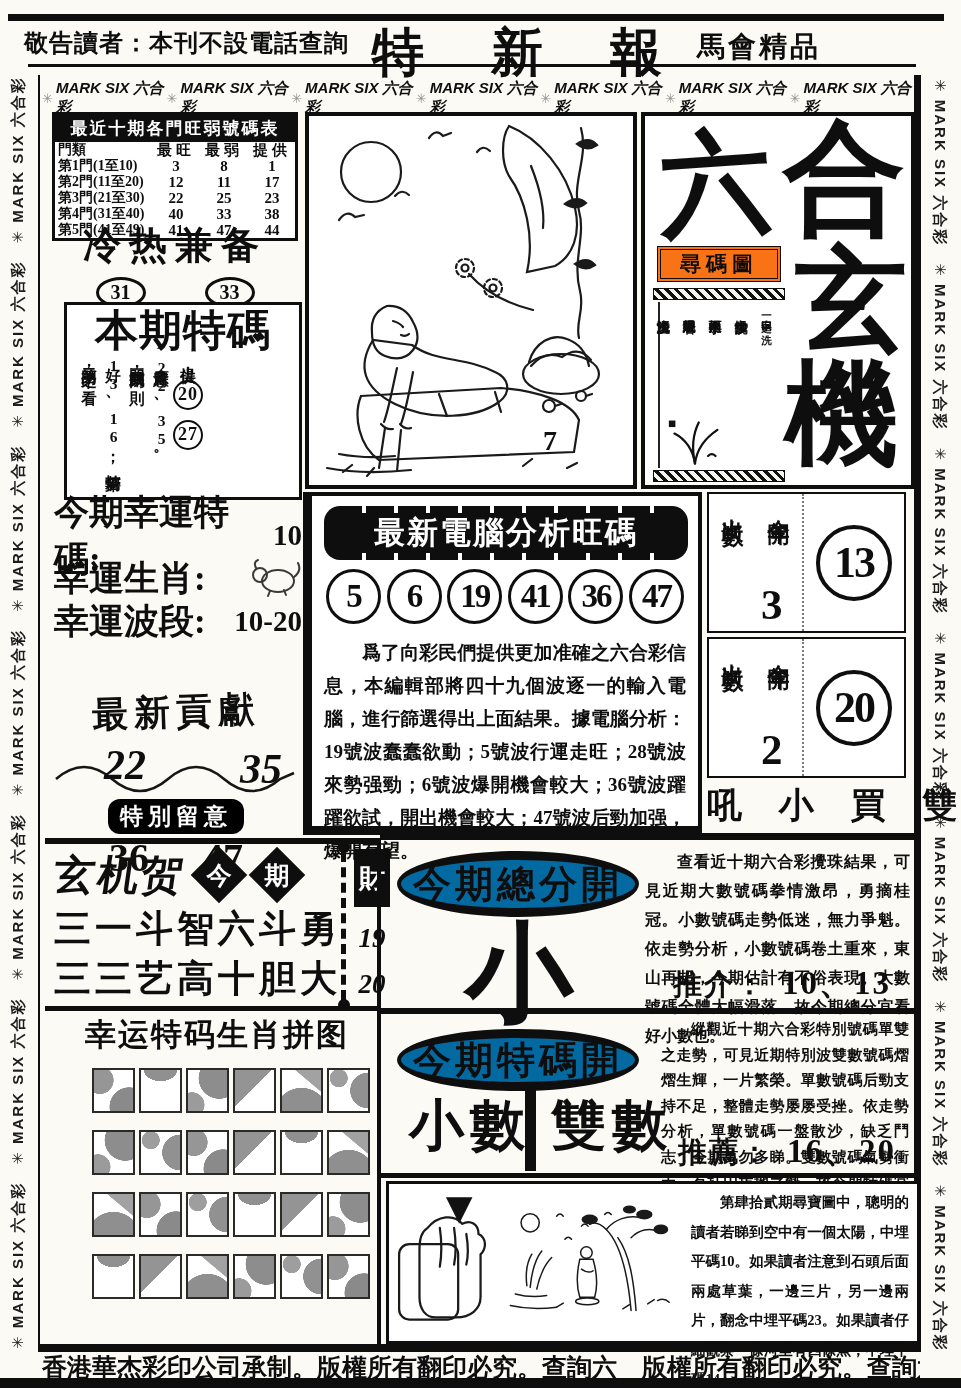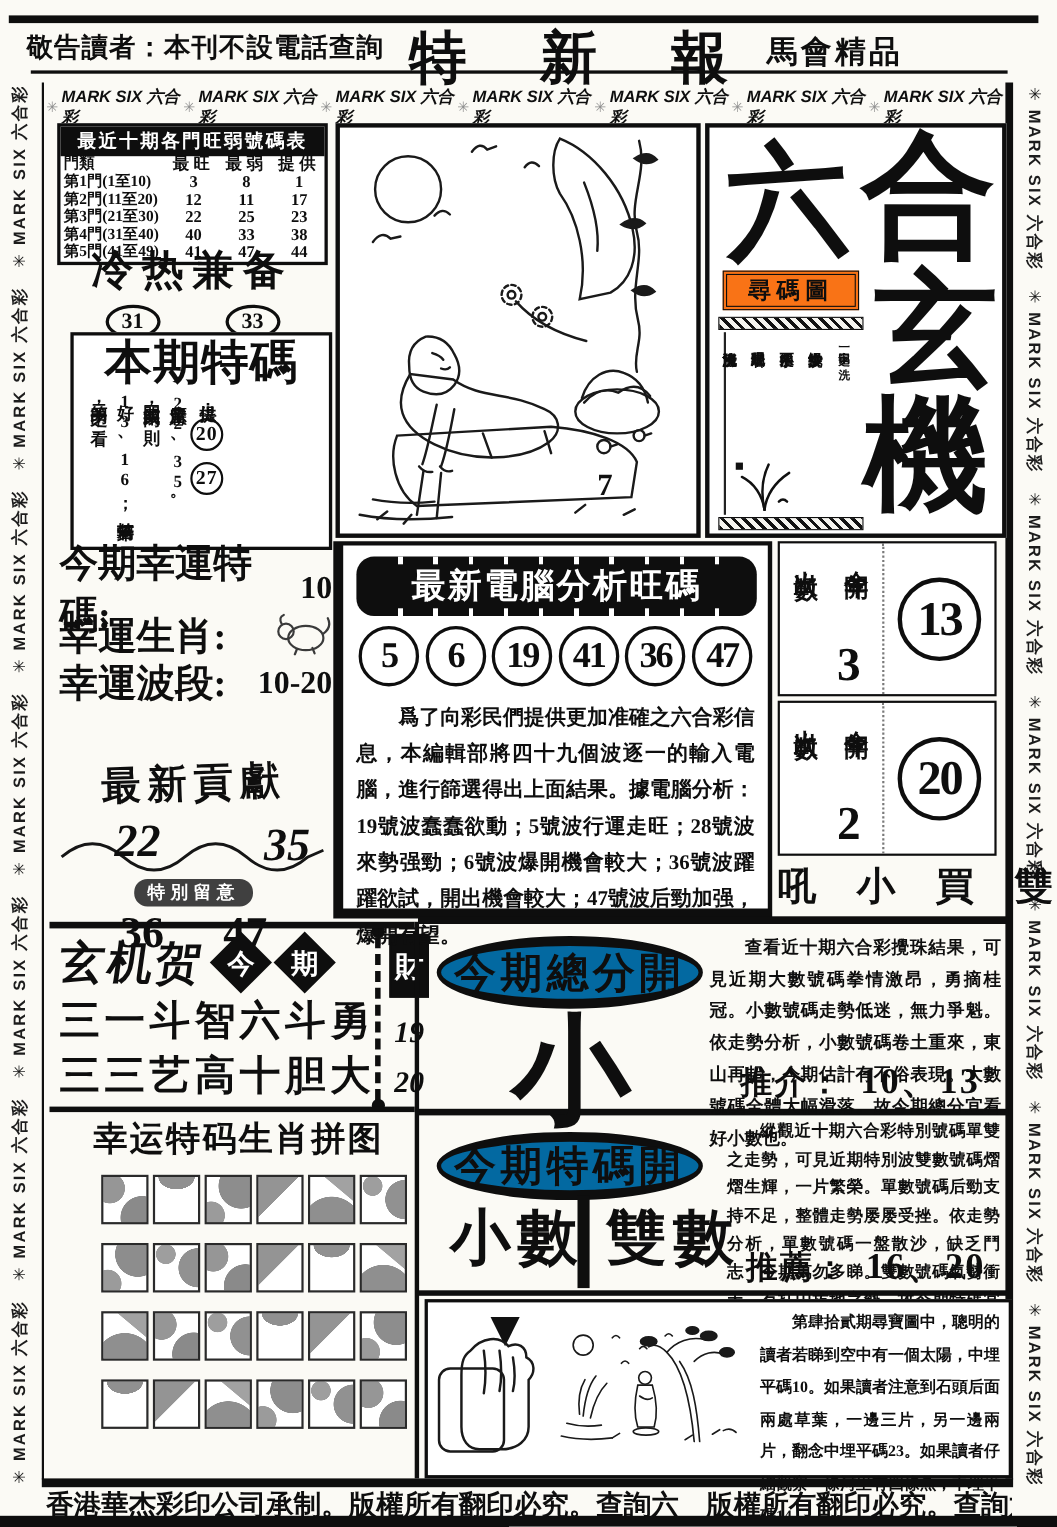--- a/index.html
+++ b/index.html
@@ -60,22 +60,22 @@
   .lk-label { font-size:35px; font-weight:600; }
   .lk-val { font-size:29px; font-weight:900; }
 
   
   .contrib { left:52px; top:688px; width:248px; text-align:center; }
   .ct-title { font-size:36px; font-weight:900; letter-spacing:6px; transform:rotate(-2deg); }
   .ct-nums { position:relative; height:56px; margin-top:2px; }
   .ct-n1 { position:absolute; left:52px; top:2px; font-size:42px; font-weight:900; font-style:italic; }
   .ct-n2 { position:absolute; right:18px; top:6px; font-size:42px; font-weight:900; font-style:italic; }
   .ct-wave { position:absolute; left:0; top:14px; width:100%; height:42px; }
-  .ct-badge { display:inline-block; margin-top:4px; background:#404040; color:#fff; border-radius:12px;
-    font-size:16px; font-weight:900; letter-spacing:5px; padding:2px 12px; }
+  .ct-badge { display:inline-block; margin-top:4px; background:#000000; color:#fff; border-radius:12px;
+    font-size:23px; font-weight:900; letter-spacing:5px; padding:2px 12px; }
   .ct-nums2 { display:flex; justify-content:space-around; padding:0 30px; margin-top:0px; font-size:40px; font-weight:900; }
 
   
   .couplet { left:54px; top:846px; width:292px; }
   .cp-titlerow { display:flex; align-items:center; gap:8px; height:58px; }
   .cp-prefix { font-size:41px; font-weight:900; transform:skewX(-8deg); letter-spacing:3px; }
   .diamond { width:40px; height:40px; background:#0e0e0e; transform:rotate(45deg); display:flex; align-items:center; justify-content:center; margin:0 5px; }
   .diamond > span { transform:rotate(-45deg); color:#fff; font-size:25px; font-weight:900; }
   .cp-line { font-size:37px; font-weight:900; letter-spacing:4px; line-height:50px; white-space:nowrap; }
   .dash-line { position:absolute; left:341px; top:852px; height:148px; width:0; border-left:5px dashed #0e0e0e; }

